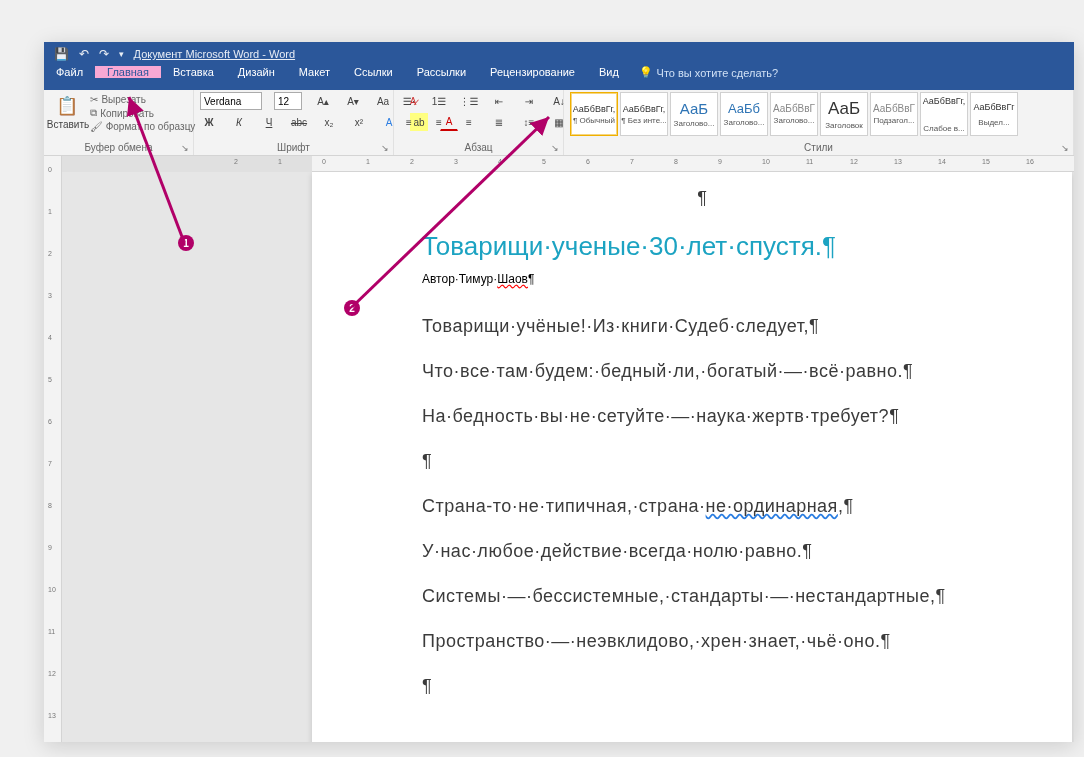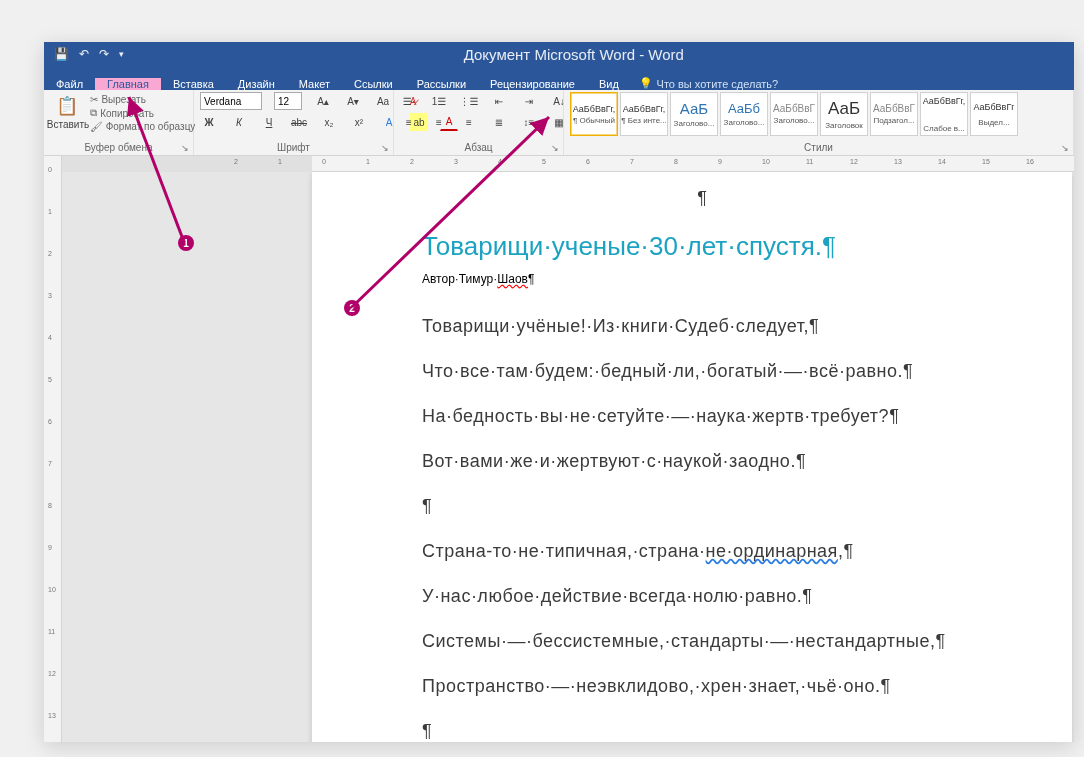--- a/index.html
+++ b/index.html
@@ -3,24 +3,24 @@
 <meta charset="utf-8">
 <style>
   * { box-sizing: border-box; margin: 0; padding: 0; font-family: "Segoe UI", Tahoma, sans-serif; }
   body { background: #f0f0f0; width: 1084px; height: 757px; overflow: hidden; }
   .app { position: absolute; left: 44px; top: 42px; width: 1030px; height: 700px; background: #fff; box-shadow: 0 4px 20px rgba(0,0,0,.15); display: flex; flex-direction: column; }
 
   
   .titlebar { height: 24px; background: #2b579a; color: #fff; display: flex; align-items: center; font-size: 11px; }
   .qat { display: flex; gap: 10px; padding: 0 10px; align-items: center; }
   .qat span { color: #fff; opacity: .9; font-size: 12px; }
-  .title-center { flex: 1; text-align: center; color: #e7ecf5; font-size: 15px; }
-
-  
-  .tabs { height: 24px; background: #2b579a; display: flex; align-items: flex-end; font-size: 11px; color: #fff; }
+  .title-center { flex: 1; text-align: left; color: #e7ecf5; font-size: 11px; text-decoration: underline; }
+
+  
+  .tabs { height: 24px; background: #2b579a; display: flex; align-items: flex-start; font-size: 11px; color: #fff; }
   .tab { padding: 0 12px; display: flex; align-items: center; cursor: pointer; }
   .tab.active { background: #f9a8d4; color: #2b579a; }
   .tell-me { display: flex; align-items: center; gap: 4px; padding: 0 8px; color: #cfe0f5; font-size: 11px; }
 
   
   .ribbon { height: 66px; background: #f3f3f3; border-bottom: 1px solid #d4d4d4; display: flex; font-size: 10px; color: #444; }
   .group { border-right: 1px solid #e1e1e1; display: flex; flex-direction: column; justify-content: space-between; padding: 2px 6px 0; position: relative; }
   .group-body { flex: 1; display: flex; align-items: flex-start; gap: 4px; }
   .group-label { text-align: center; font-size: 10px; color: #666; padding: 2px 0; }
   .vstack { display: flex; flex-direction: column; gap: 2px; }
@@ -259,21 +259,20 @@
         <div class="page">
           <div class="pilc-stand center-pilc" style="margin-left:-50px;">¶</div>
           <div class="doc-heading">Товарищи·ученые·30·лет·спустя.¶</div>
           <div class="doc-author">
             <span>Автор·Тимур·</span><span class="wavy">Шаов</span><span>¶</span>
           </div>
           <div id="lines1">
               <div class="doc-line">Товарищи·учёные!·Из·книги·Судеб·следует,¶</div>
               <div class="doc-line">Что·все·там·будем:·бедный·ли,·богатый·—·всё·равно.¶</div>
               <div class="doc-line">На·бедность·вы·не·сетуйте·—·наука·жертв·требует?¶</div>
-              <div class="doc-line">Вот·вами·же·и·жертвуют·с·наукой·заодно.¶</div>
               <div class="doc-line">¶</div>
             </div>
           <div class="doc-line">
             <span>Страна-то·не·типичная,·страна·</span><span class="bluewavy">не·ординарная</span><span>,¶</span>
           </div>
           <div id="lines3">
               <div class="doc-line">У·нас·любое·действие·всегда·нолю·равно.¶</div>
               <div class="doc-line">Системы·—·бессистемные,·стандарты·—·нестандартные,¶</div>
               <div class="doc-line">Пространство·—·неэвклидово,·хрен·знает,·чьё·оно.¶</div>
               <div class="doc-line">¶</div>

